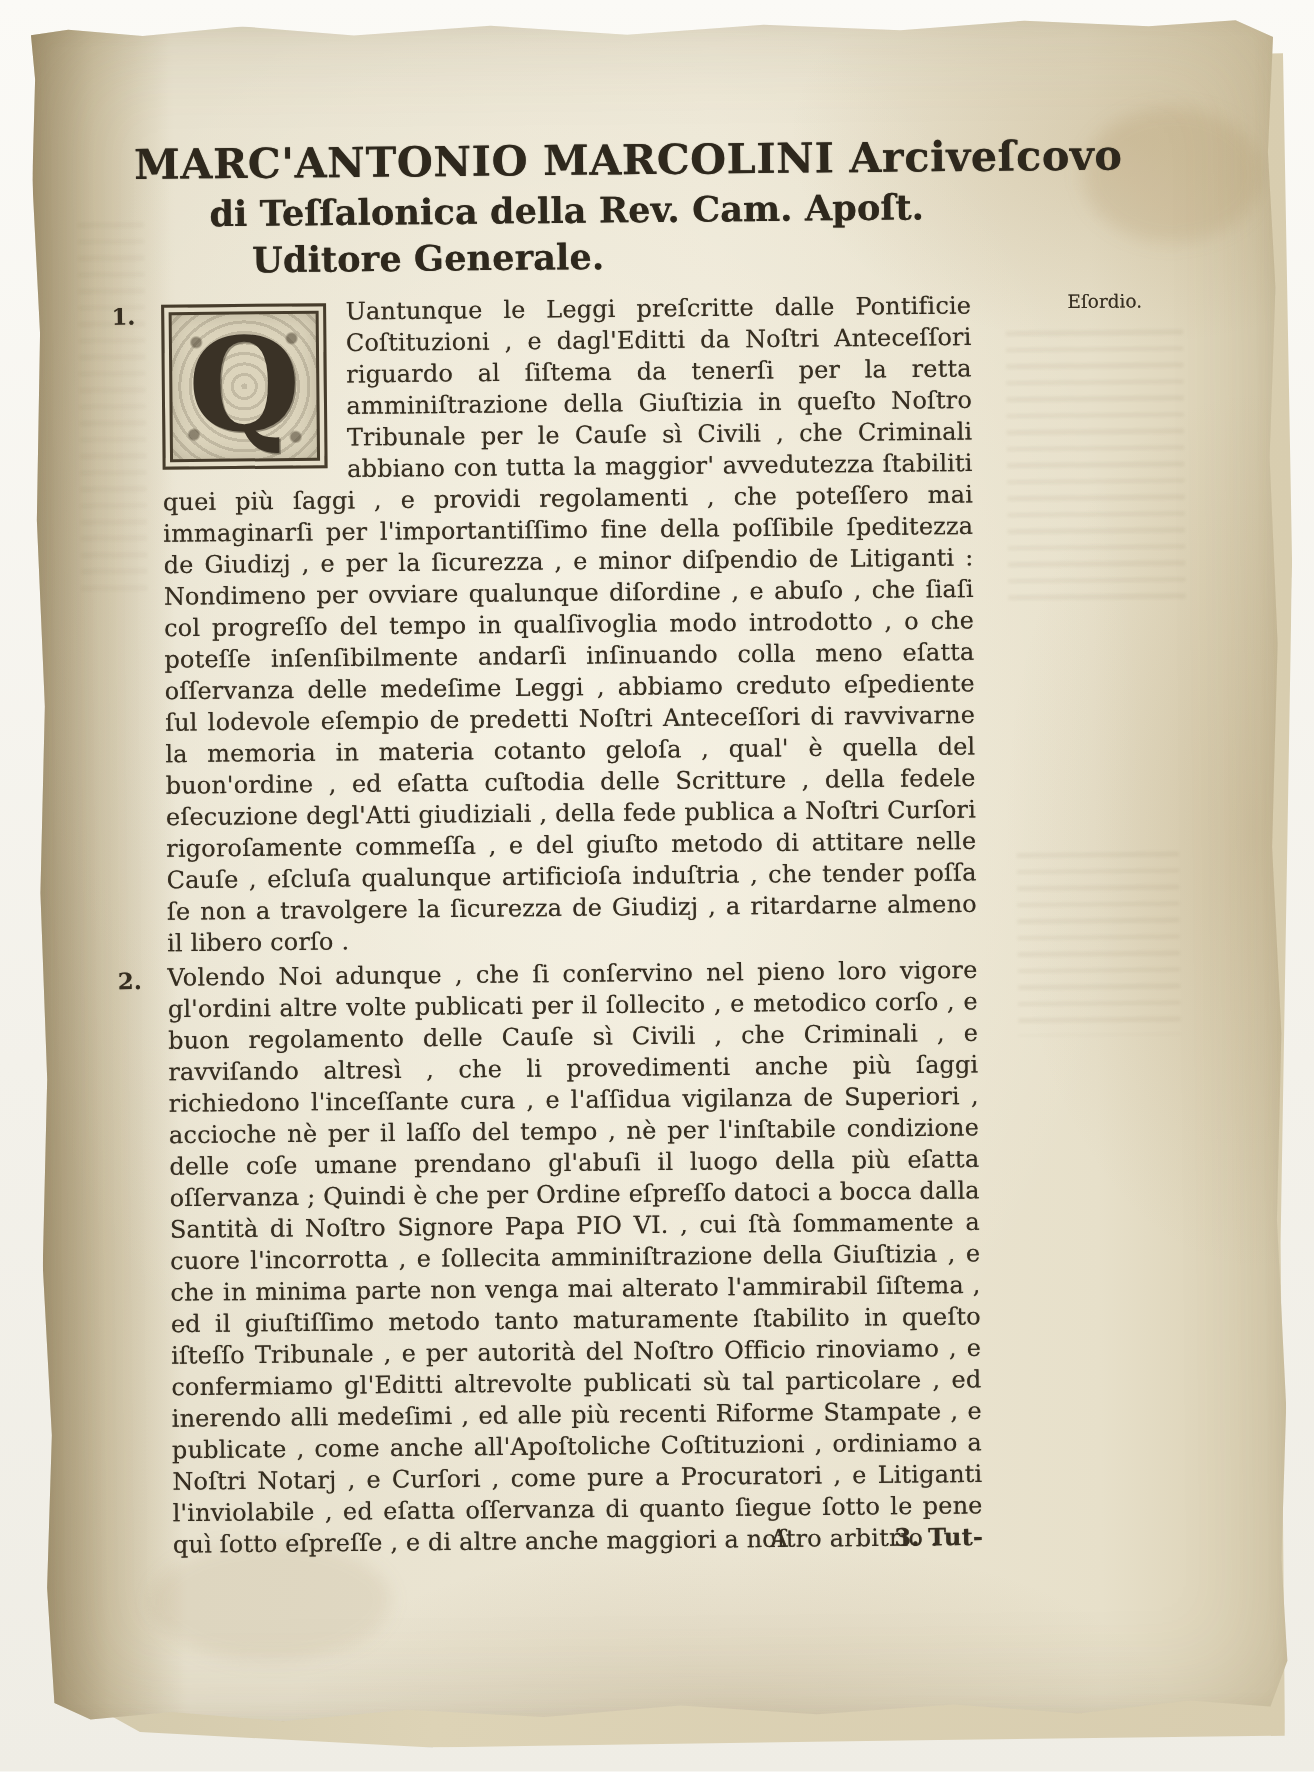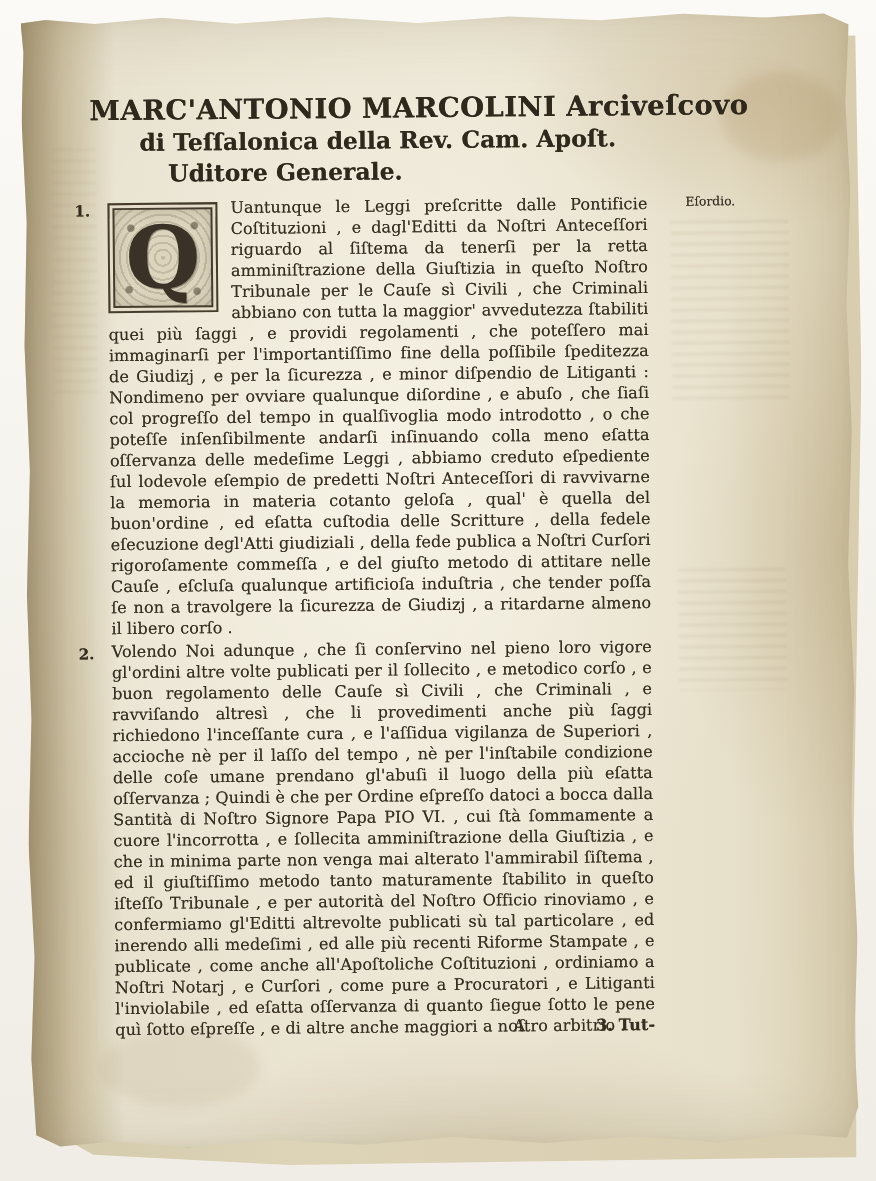--- a/index.html
+++ b/index.html
@@ -59,21 +59,21 @@
     position:absolute;left:85px;top:180px;width:540px;
     color:#362e21;font-size:16px;line-height:21px;
     text-shadow:0 0 .45px rgba(54,46,33,.65);
     letter-spacing:.1px;
   }
   .para{position:relative;text-align:justify;}
   .para + .para{margin-top:2px;}
   .para-num{position:absolute;left:-33px;top:3px;font-size:15px;font-weight:bold;}
   .margin-note{
     position:absolute;left:552px;width:102px;top:2px;
-    font-size:12.3px;line-height:14.5px;text-align:center;
+    font-size:12.3px;line-height:14.5px;text-align:right;
     white-space:pre-line;letter-spacing:0;text-shadow:0 0 .4px rgba(54,46,33,.6);
   }
   .dropcap{
     float:left;width:106px;height:106px;margin:5px 13px 3px 0;
     border:2px solid #463c2c;
     box-shadow:inset 0 0 0 3px #e5dec9, inset 0 0 0 5px #463c2c, inset 0 0 18px rgba(70,58,38,.35);
     background:
       radial-gradient(circle at 20% 22%, rgba(62,52,36,.5) 3px, transparent 4.5px),
       radial-gradient(circle at 80% 20%, rgba(62,52,36,.5) 3px, transparent 4.5px),
       radial-gradient(circle at 18% 80%, rgba(62,52,36,.5) 3px, transparent 4.5px),

